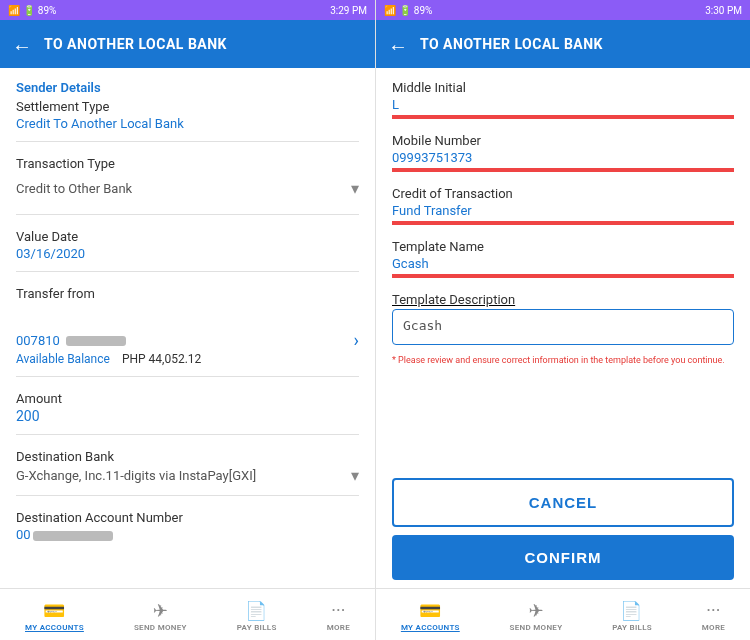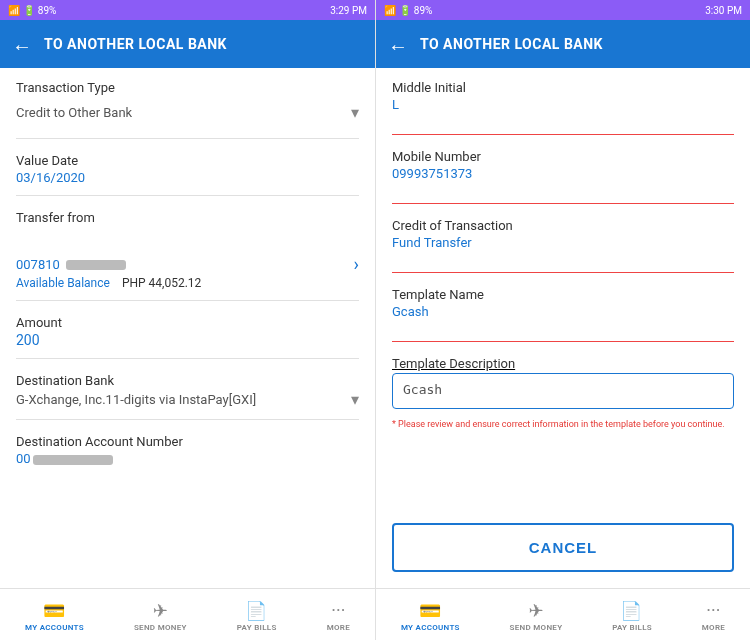--- a/index.html
+++ b/index.html
@@ -245,20 +245,21 @@
     .nav-icon {
       font-size: 18px;
       color: #1976d2;
     }
     .nav-label {
       font-size: 8px;
       color: #1976d2;
       font-weight: 600;
       text-transform: uppercase;
       letter-spacing: 0.3px;
+      text-decoration: underline;
     }
     .nav-label-gray {
       font-size: 8px;
       color: #888;
       font-weight: 600;
       text-transform: uppercase;
       letter-spacing: 0.3px;
     }
     .nav-icon-gray {
       font-size: 18px;
@@ -287,41 +288,46 @@
       overflow-y: auto;
       padding: 12px 16px;
     }
 
     .buttons-section {
       padding: 0 16px 8px 16px;
     }
 
     .field-group-right {
       margin-bottom: 14px;
-      border-bottom: 1px solid #ef4444;
-      padding-bottom: 22px;
+      border-bottom: 4px solid #ef4444;
+      padding-bottom: 3px;
     }
   </style>
 </head>
 <body>
 
 <div class="left-panel">
 
   <div class="status-bar">
     <span>📶 🔋 89%</span>
     <span>3:29 PM</span>
   </div>
 
   <div class="header">
     <span class="header-back">←</span>
     <span class="header-title">TO ANOTHER LOCAL BANK</span>
   </div>
 
   <div class="content">
 
+    <div class="field-group">
+      <div class="section-label">Sender Details</div>
+      <div class="field-label">Settlement Type</div>
+      <div class="field-value">Credit To Another Local Bank</div>
+    </div>
 
     <div class="field-group">
       <div class="field-label">Transaction Type</div>
       <div class="dropdown-row">
         <span class="field-value-dark">Credit to Other Bank</span>
         <span class="dropdown-arrow">▾</span>
       </div>
     </div>
 
     <div class="field-group">
@@ -423,20 +429,21 @@
       <div class="field-label">Template Description</div>
       <textarea class="template-desc-input" rows="1" style="">Gcash</textarea>
     </div>
 
     <div class="disclaimer">* Please review and ensure correct information in the template before you continue.</div>
 
   </div>
 
   <div class="buttons-section">
     <button class="btn-cancel">CANCEL</button>
+    <button class="btn-confirm">CONFIRM</button>
   </div>
 
   <div class="bottom-nav">
     <div class="nav-item">
       <span class="nav-icon">💳</span>
       <span class="nav-label">MY ACCOUNTS</span>
     </div>
     <div class="nav-item">
       <span class="nav-icon-gray">✈</span>
       <span class="nav-label-gray">SEND MONEY</span>

